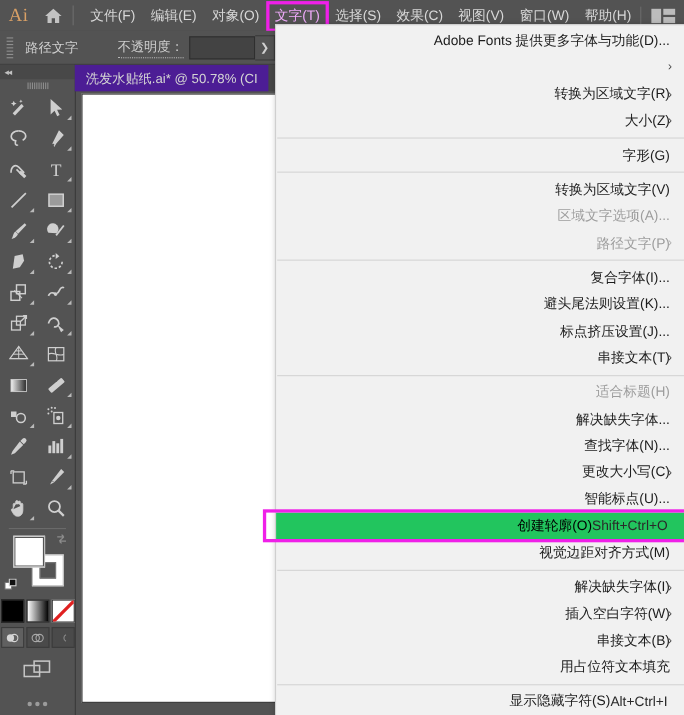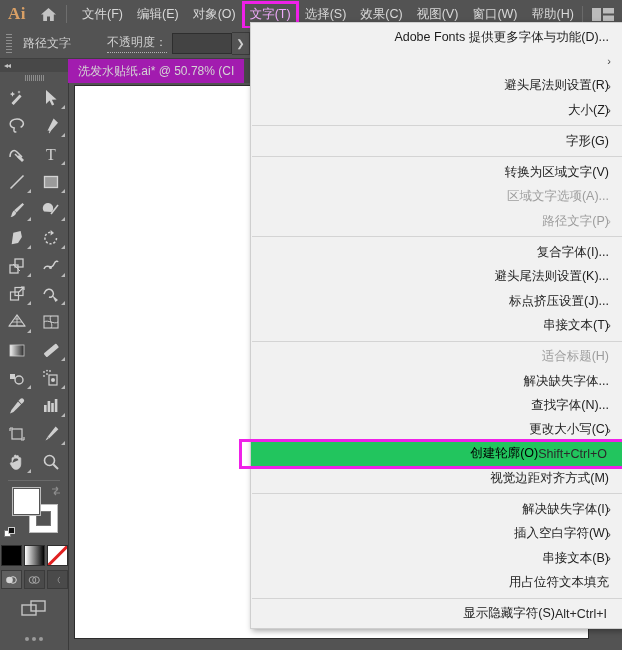--- a/index.html
+++ b/index.html
@@ -31,21 +31,20 @@
     display: flex;
     align-items: center;
   }
   .ai-logo {
     width: 34px;
     text-align: center;
     color: #d9a066;
     font-size: 17px;
     font-family: "Liberation Serif", "DejaVu Serif", serif;
     letter-spacing: 0.5px;
-    font-weight: bold;
   }
   .home-icon {
     width: 28px;
     display: flex;
     align-items: center;
     justify-content: center;
   }
   .vsep {
     width: 1px;
     height: 18px;
@@ -303,21 +302,21 @@
     background: #474747;
   }
   .doc-tab {
     position: absolute;
     left: 0; top: 0;
     height: 24px;
     padding: 0 10px;
     line-height: 24px;
     font-size: 12px;
     color: #d4d4d4;
-    background: #a21caf;
+    background: #4c1d95;
     white-space: nowrap;
   }
   .canvas {
     position: absolute;
     left: 74px; top: 85px;
     width: 513px; height: 552px;
     background: #ffffff;
     border: 1px solid #2c2c2c;
   }
 
@@ -737,21 +736,21 @@
   <div class="canvas"></div>
 
   <div class="dropdown" id="dropdown">
       <div class="mrow">
         <span class="mlabel">Adobe Fonts 提供更多字体与功能(D)...</span>
       </div>
       <div class="mrow">
         <span class="arrow">›</span>
       </div>
       <div class="mrow">
-        <span class="mlabel">避头尾法则设置(R)</span>
+        <span class="mlabel">转换为区域文字(R)</span>
         <span class="arrow">›</span>
       </div>
       <div class="mrow">
         <span class="mlabel">大小(Z)</span>
         <span class="arrow">›</span>
       </div>
       <div class="msep"></div>
       <div class="mrow">
         <span class="mlabel">字形(G)</span>
       </div>
@@ -787,20 +786,23 @@
       <div class="mrow">
         <span class="mlabel">解决缺失字体...</span>
       </div>
       <div class="mrow">
         <span class="mlabel">查找字体(N)...</span>
       </div>
       <div class="mrow">
         <span class="mlabel">更改大小写(C)</span>
         <span class="arrow">›</span>
       </div>
+      <div class="mrow">
+        <span class="mlabel">智能标点(U)...</span>
+      </div>
       <div class="mrow highlight boxed">
         <span class="mlabel">创建轮廓(O)</span>
         <span class="maccel">Shift+Ctrl+O</span>
       </div>
       <div class="mrow">
         <span class="mlabel">视觉边距对齐方式(M)</span>
       </div>
       <div class="msep"></div>
       <div class="mrow">
         <span class="mlabel">解决缺失字体(I)</span>

